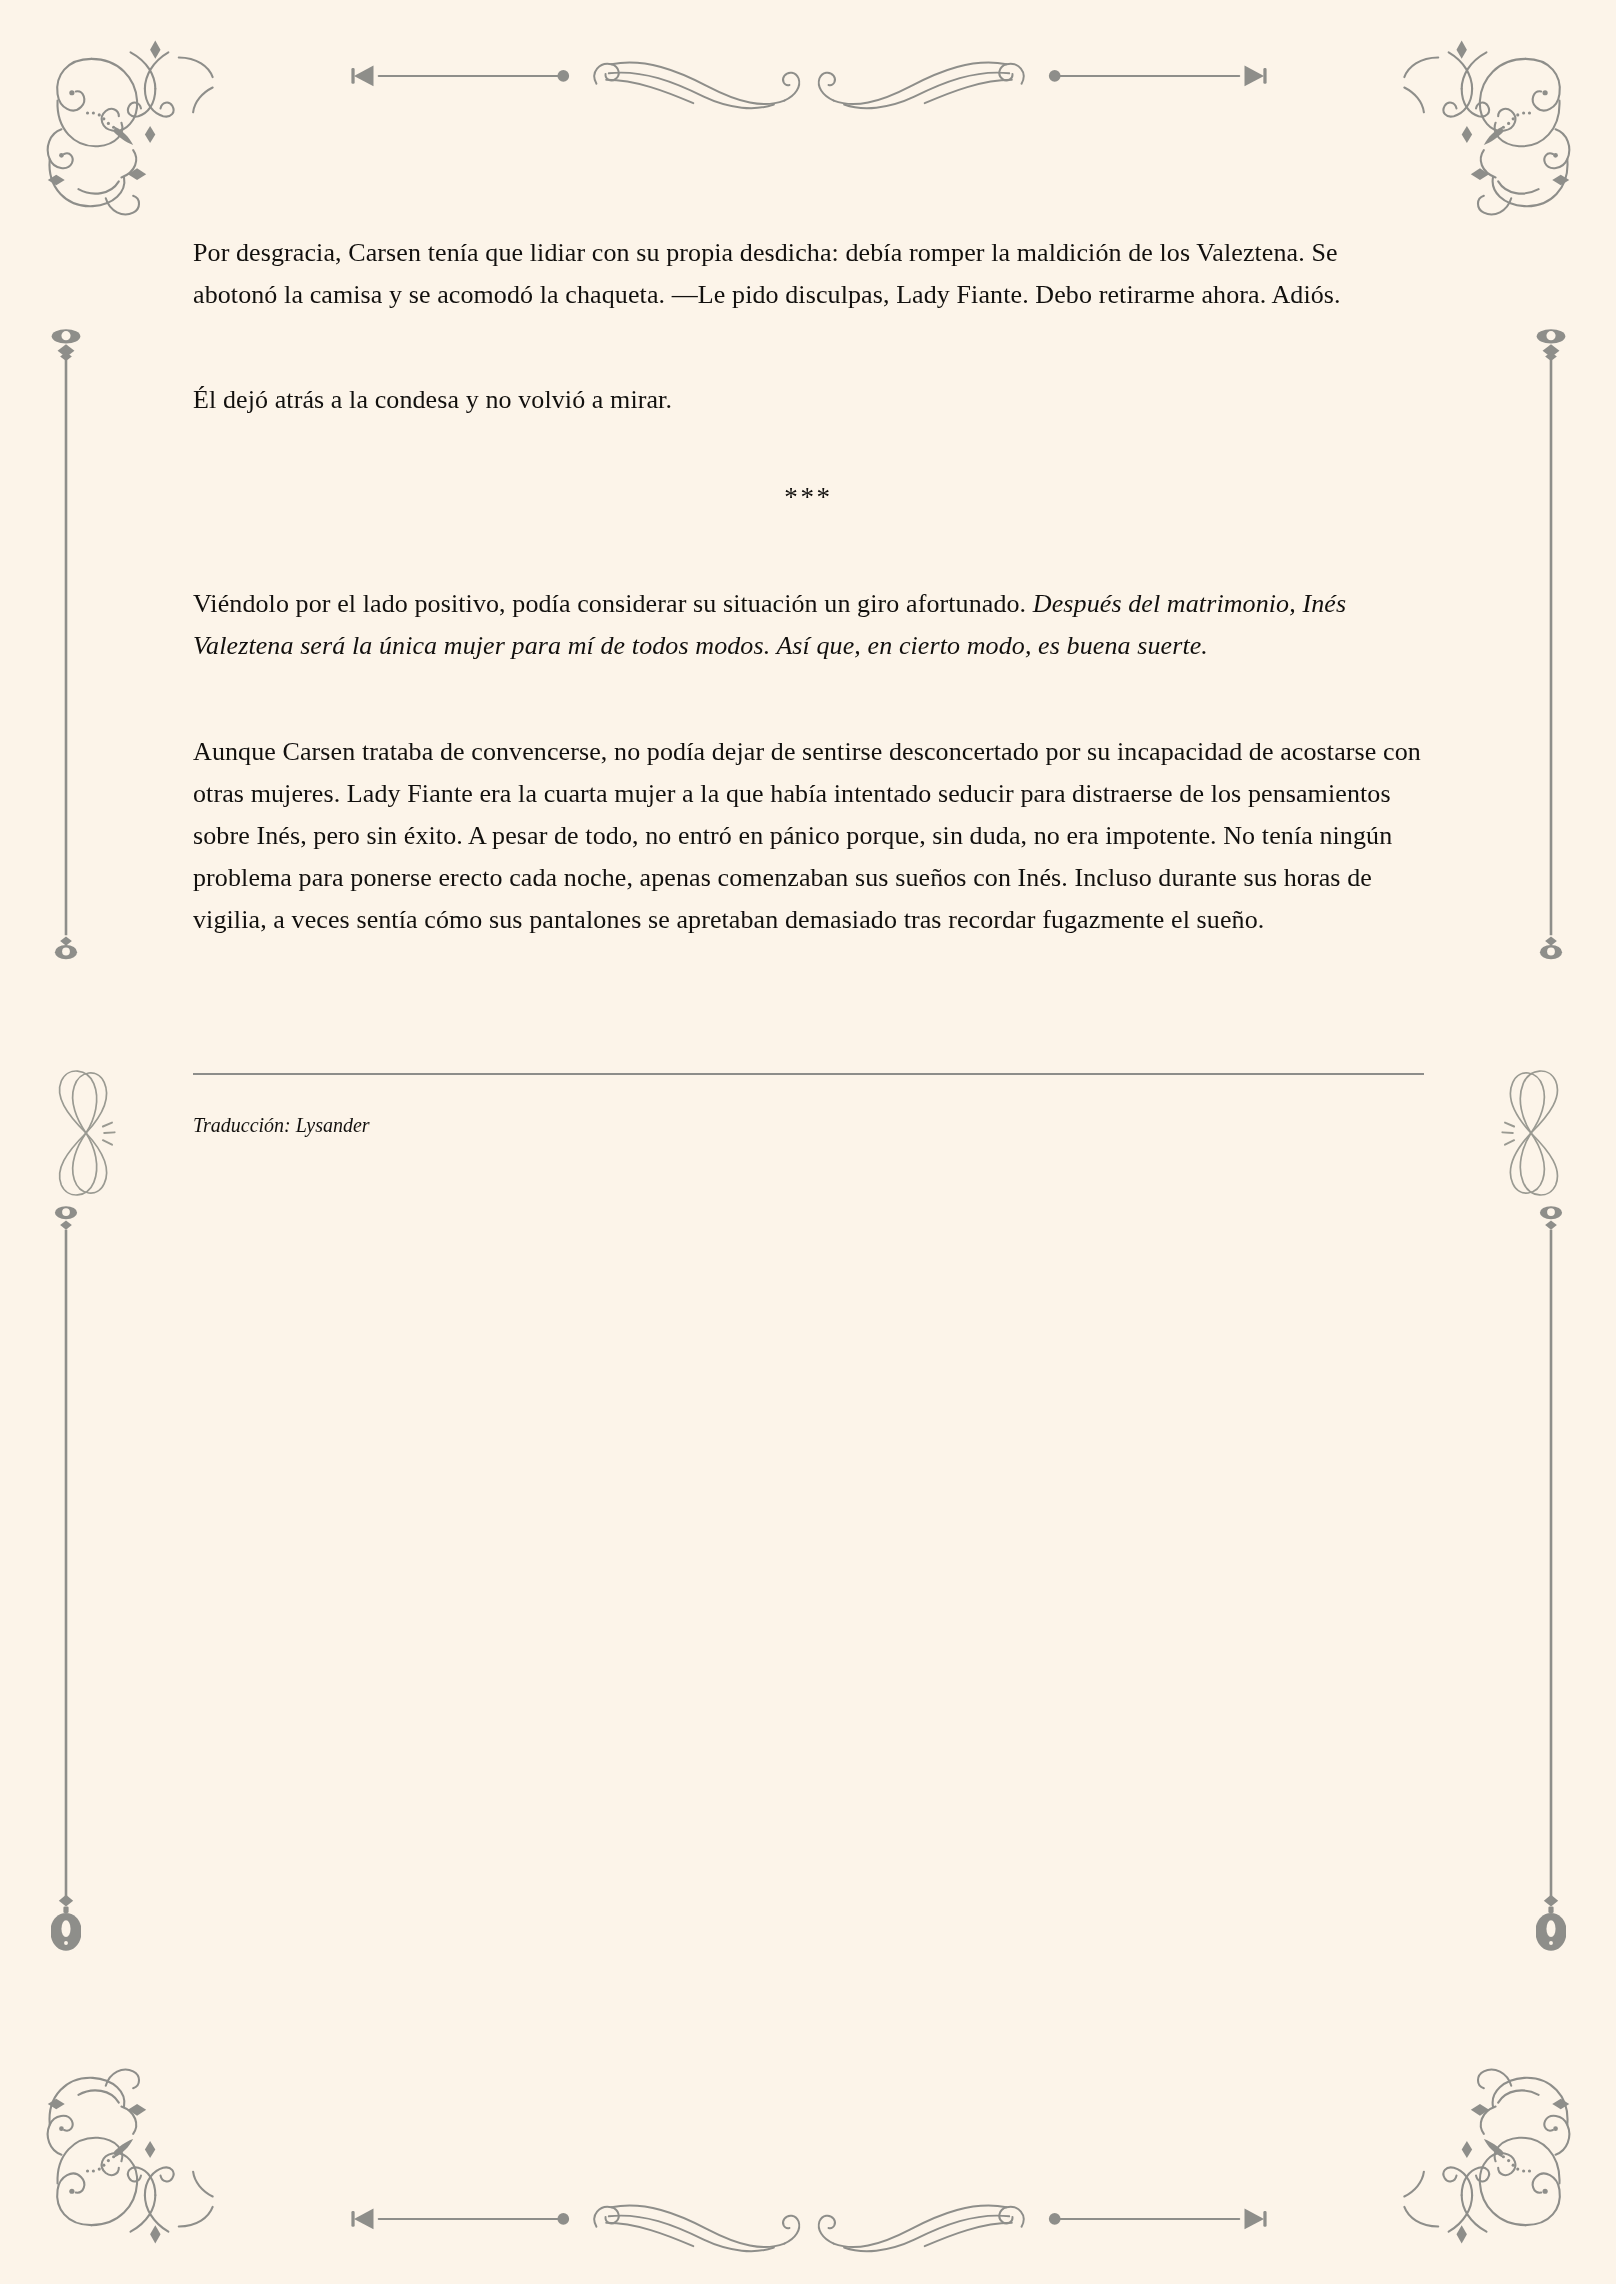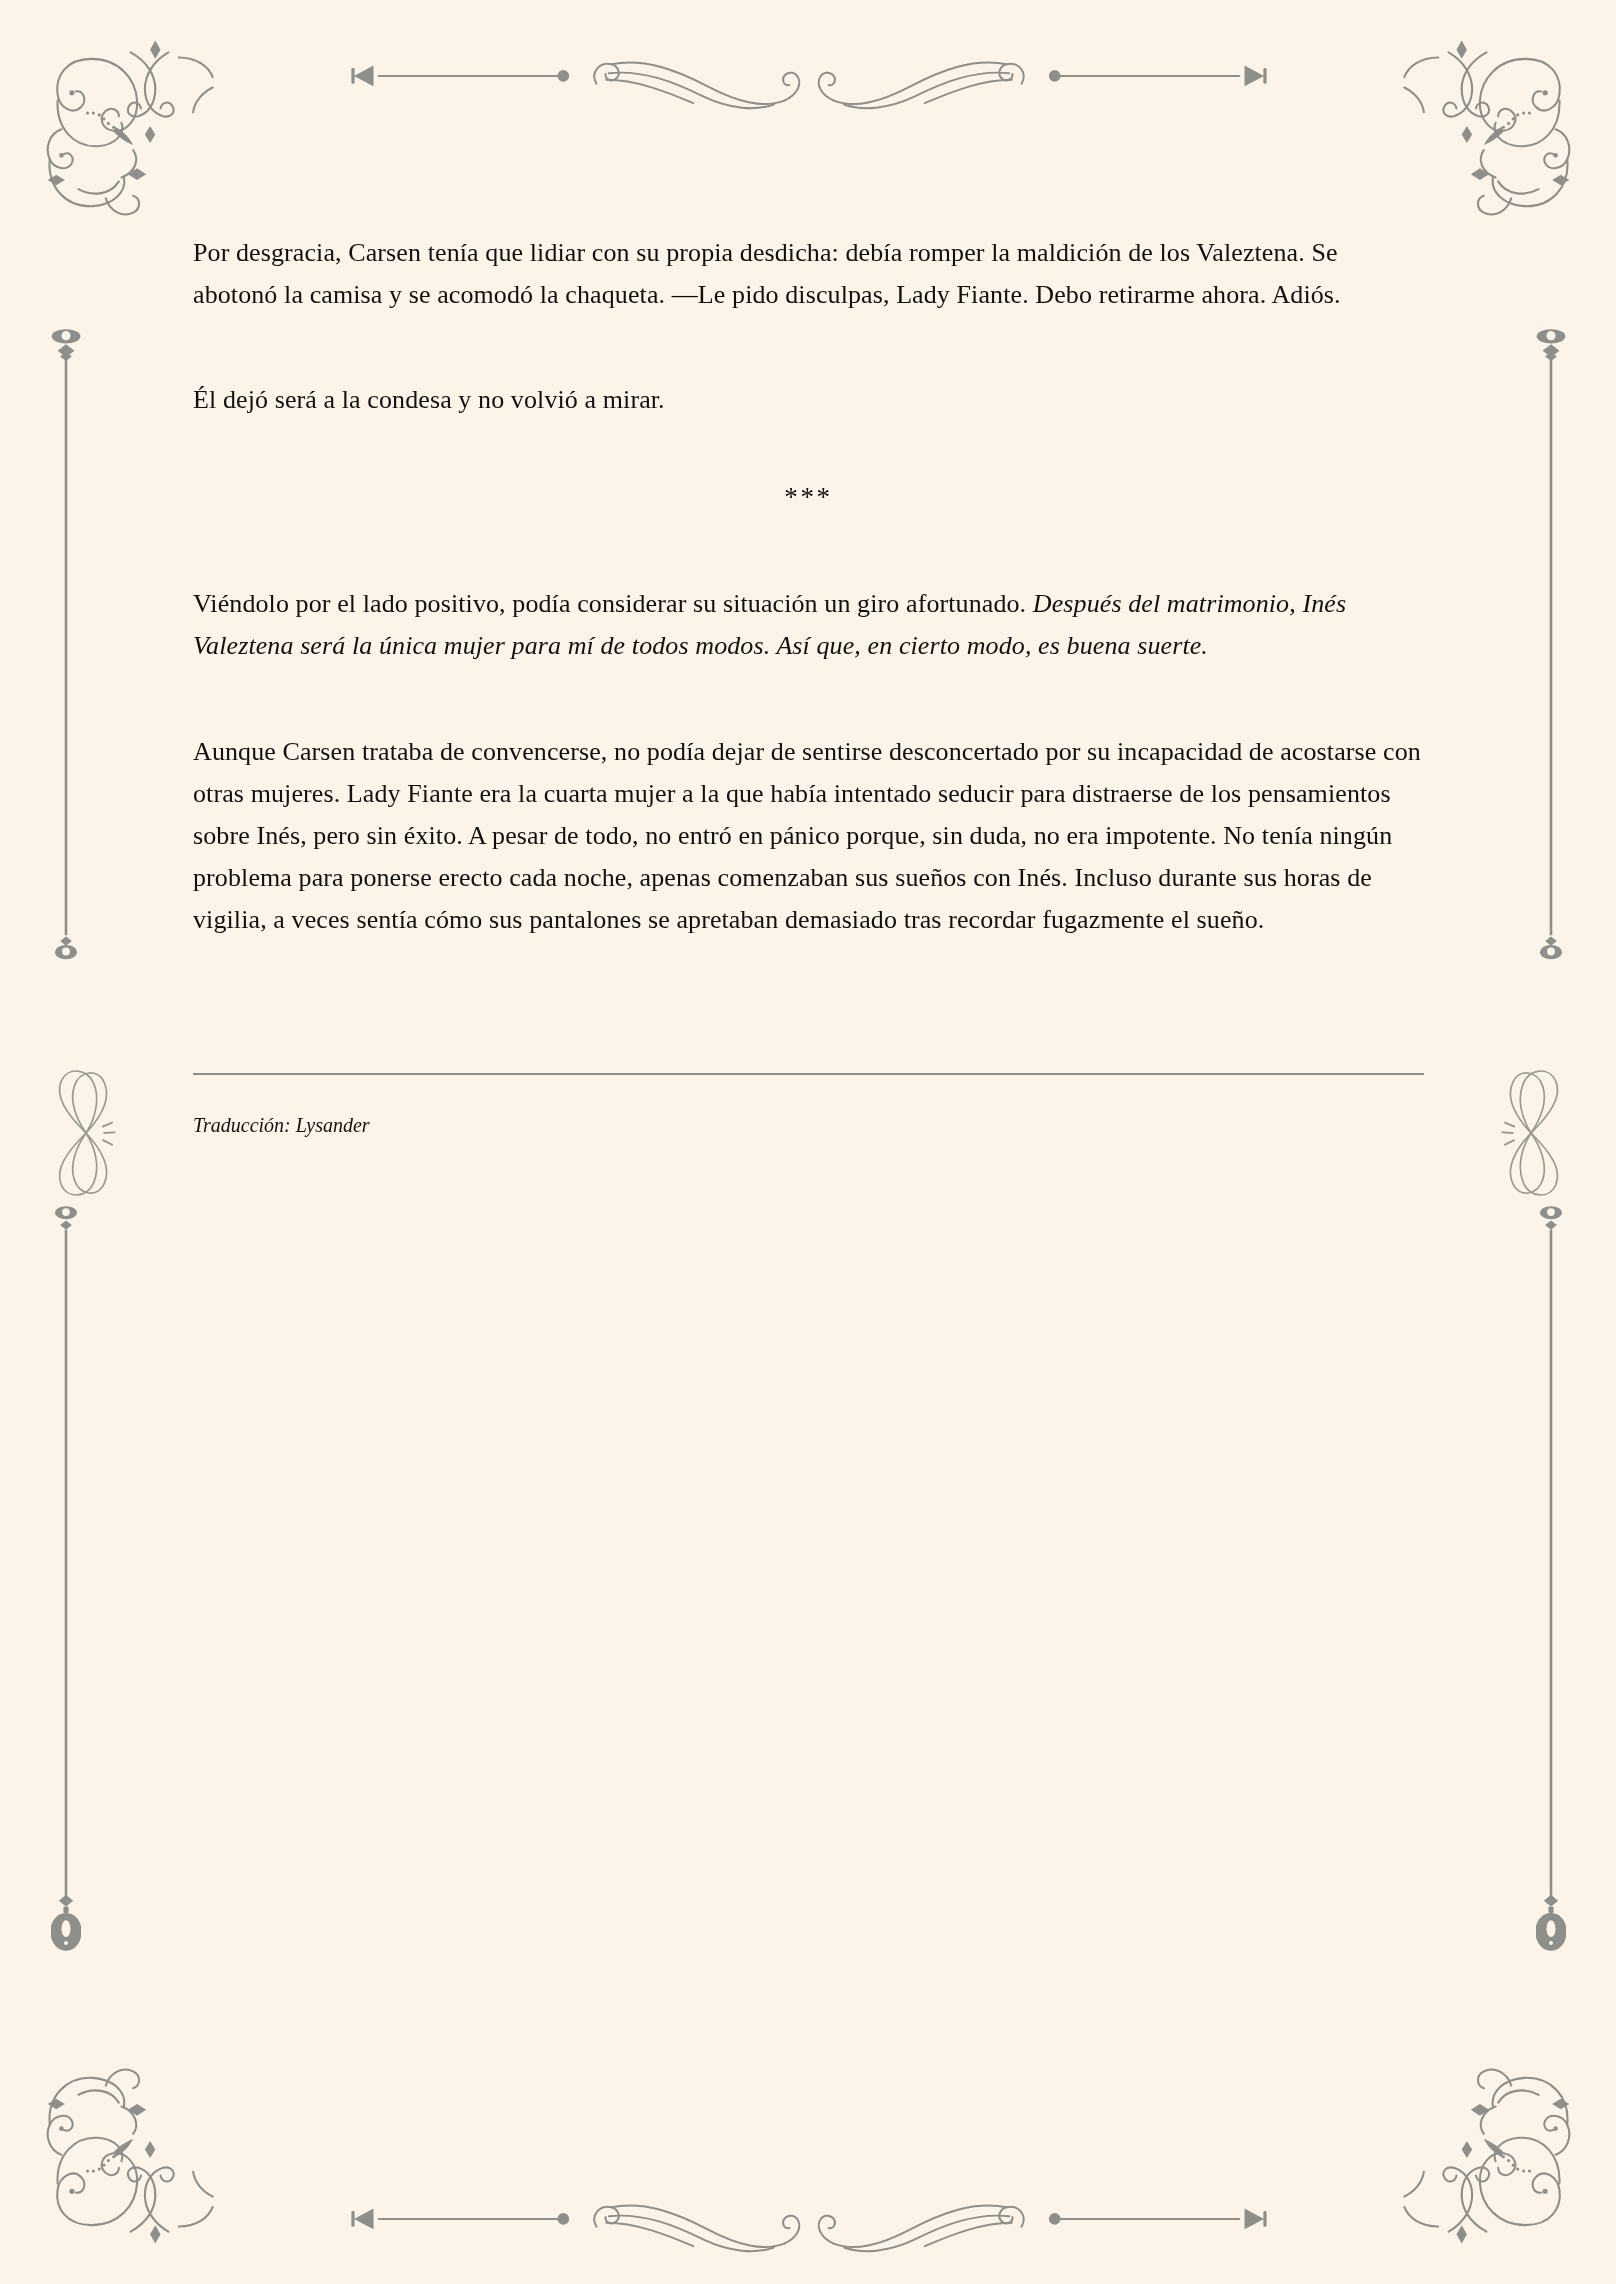--- a/index.html
+++ b/index.html
@@ -404,21 +404,21 @@
       </svg>
     </div>
 
   </div>
 
   <div class="content">
 
     <p class="para">Por desgracia, Carsen tenía que lidiar con su propia desdicha: debía romper la maldición de los Valeztena. Se abotonó la camisa y se acomodó la chaqueta. —Le pido disculpas, Lady Fiante. Debo retirarme ahora. Adiós.</p>
 
 
-    <p class="para">Él dejó será a la condesa y no volvió a mirar.</p>
+    <p class="para">Él dejó atrás a la condesa y no volvió a mirar.</p>
 
     <div class="scene-break">***</div>
 
     <p class="para"><span>Viéndolo por el lado positivo, podía considerar su situación un giro afortunado. </span><em>Después del matrimonio, Inés Valeztena será la única mujer para mí de todos modos. Así que, en cierto modo, es buena suerte.</em></p>
 
     <p class="para">Aunque Carsen trataba de convencerse, no podía dejar de sentirse desconcertado por su incapacidad de acostarse con otras mujeres. Lady Fiante era la cuarta mujer a la que había intentado seducir para distraerse de los pensamientos sobre Inés, pero sin éxito. A pesar de todo, no entró en pánico porque, sin duda, no era impotente. No tenía ningún problema para ponerse erecto cada noche, apenas comenzaban sus sueños con Inés. Incluso durante sus horas de vigilia, a veces sentía cómo sus pantalones se apretaban demasiado tras recordar fugazmente el sueño.</p>
 
 
     <div class="spacer-lg"></div>
 

